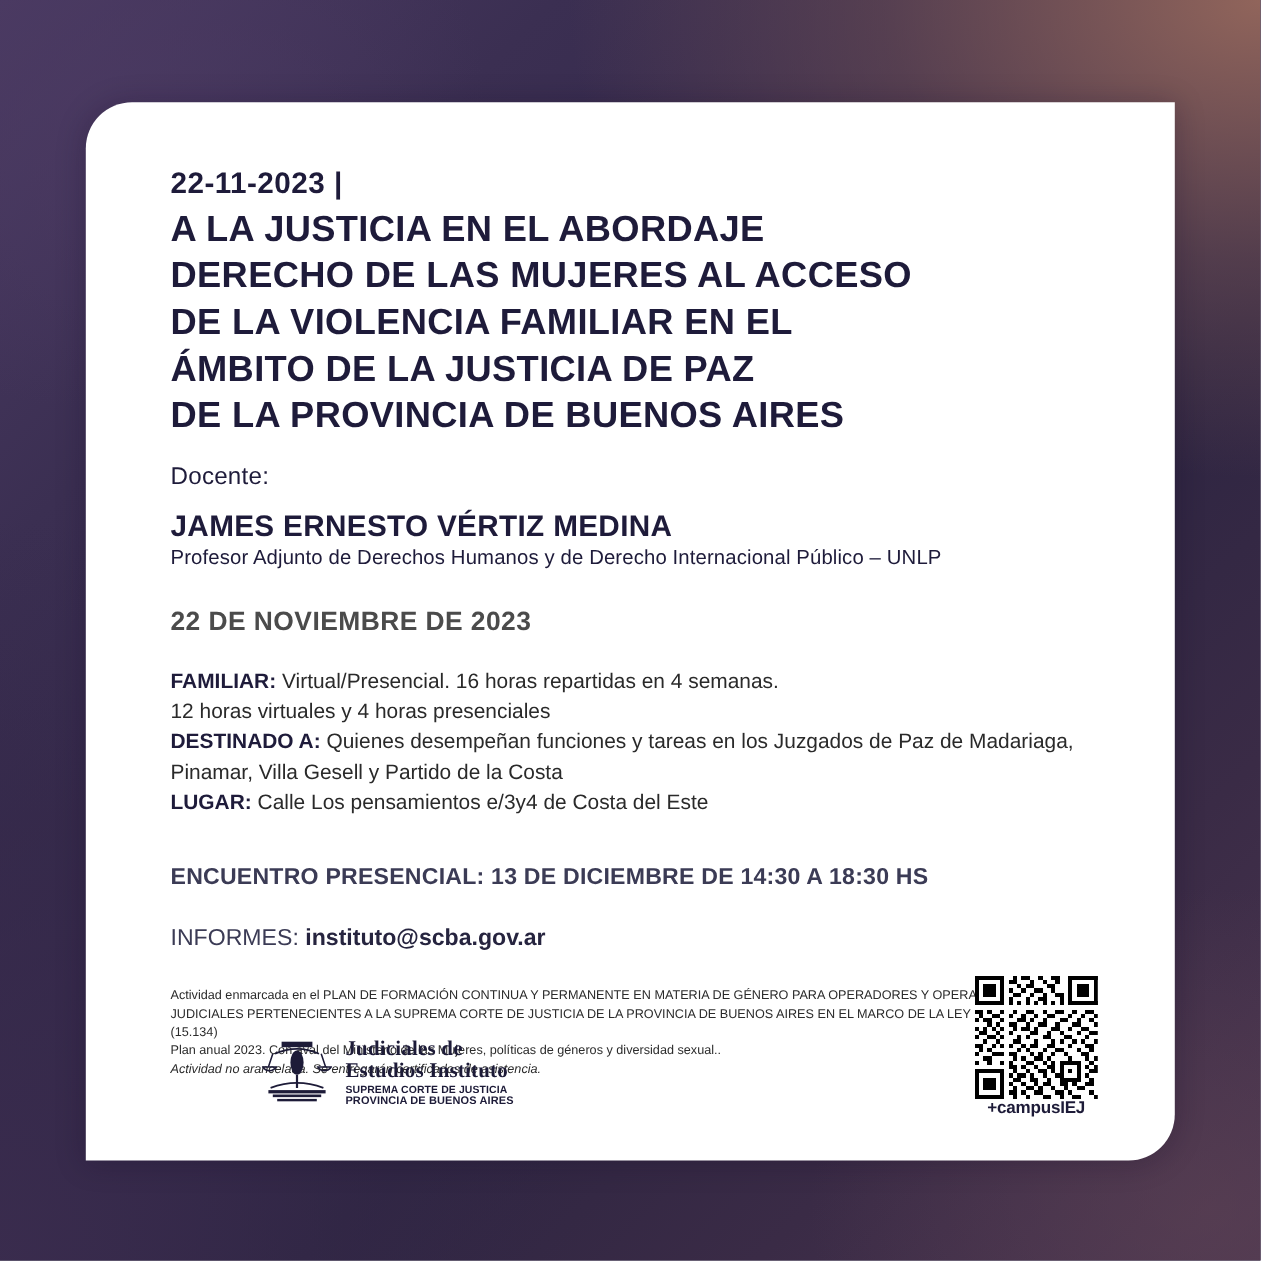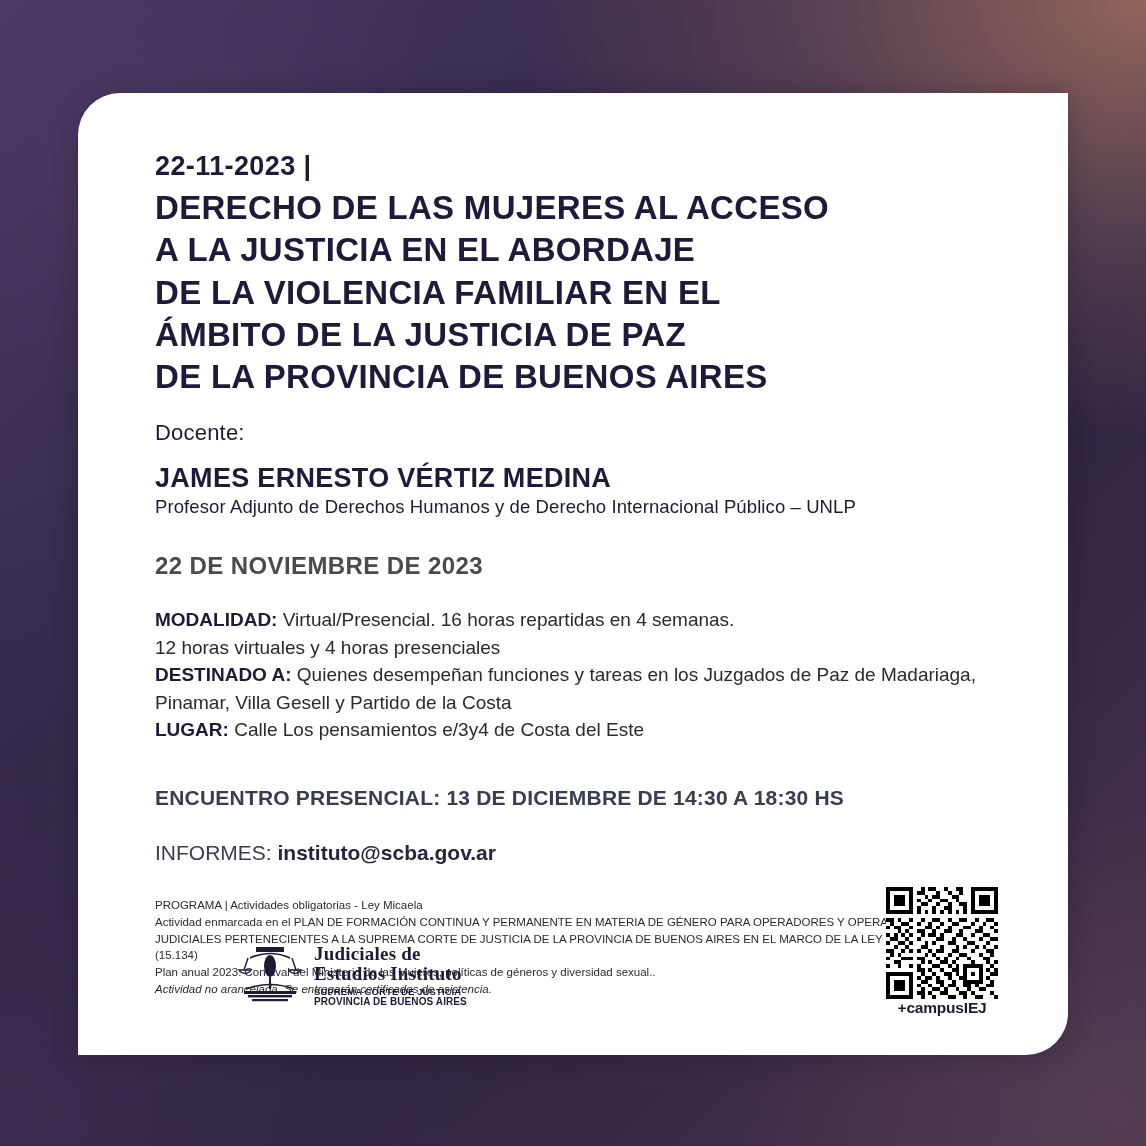--- a/index.html
+++ b/index.html
@@ -197,36 +197,36 @@
 
 <div id="poster">
 
   <div id="card">
 
     <div class="content">
 
       <div class="date-line">22-11-2023 |</div>
 
       <h1 class="title">
+        <span class="tl">A LA JUSTICIA EN EL ABORDAJE</span>
         <span class="tl">DERECHO DE LAS MUJERES AL ACCESO</span>
-        <span class="tl">A LA JUSTICIA EN EL ABORDAJE</span>
         <span class="tl">DE LA VIOLENCIA FAMILIAR EN EL</span>
         <span class="tl">ÁMBITO DE LA JUSTICIA DE PAZ</span>
         <span class="tl">DE LA PROVINCIA DE BUENOS AIRES</span>
       </h1>
 
       <div class="teacher-label">Docente:</div>
       <div class="teacher-name">JAMES ERNESTO VÉRTIZ MEDINA</div>
       <div class="teacher-sub">Profesor Adjunto de Derechos Humanos y de Derecho Internacional Público – UNLP</div>
 
       <div class="big-date">22 DE NOVIEMBRE DE 2023</div>
 
       <div class="details">
         <span class="row">
-          <b>MODALIDAD:</b>
+          <b>FAMILIAR:</b>
           <span>Virtual/Presencial. 16 horas repartidas en 4 semanas.</span>
         </span>
         <span class="row">12 horas virtuales y 4 horas presenciales</span>
         <span class="row">
           <b>DESTINADO A:</b>
           <span>Quienes desempeñan funciones y tareas en los Juzgados de Paz de Madariaga,</span>
         </span>
         <span class="row">Pinamar, Villa Gesell y Partido de la Costa</span>
         <span class="row">
           <b>LUGAR:</b>
@@ -237,21 +237,20 @@
       <div class="presencial">ENCUENTRO PRESENCIAL: 13 DE DICIEMBRE DE 14:30 A 18:30  HS</div>
 
       <div class="contact">
         <div>
           <span class="lbl">INFORMES:</span>
           <span class="val">instituto@scba.gov.ar</span>
         </div>
       </div>
 
       <div class="legal">
-        <div>PROGRAMA | Actividades obligatorias - Ley Micaela</div>
         <div>Actividad enmarcada en el PLAN DE FORMACIÓN CONTINUA Y PERMANENTE EN MATERIA DE GÉNERO PARA OPERADORES Y OPERADORAS</div>
         <div>JUDICIALES PERTENECIENTES A LA SUPREMA CORTE DE JUSTICIA DE LA PROVINCIA DE BUENOS AIRES EN EL MARCO DE LA LEY MICAELA (15.134)</div>
         <div>Plan anual 2023. Con aval del Ministerio de las Mujeres, políticas de géneros  y diversidad sexual..</div>
         <div class="it">Actividad no arancelada. Se entregarán certificados de asistencia.</div>
       </div>
 
     </div>
 
     <div class="logo-block">
       <span class="logo-mark">

